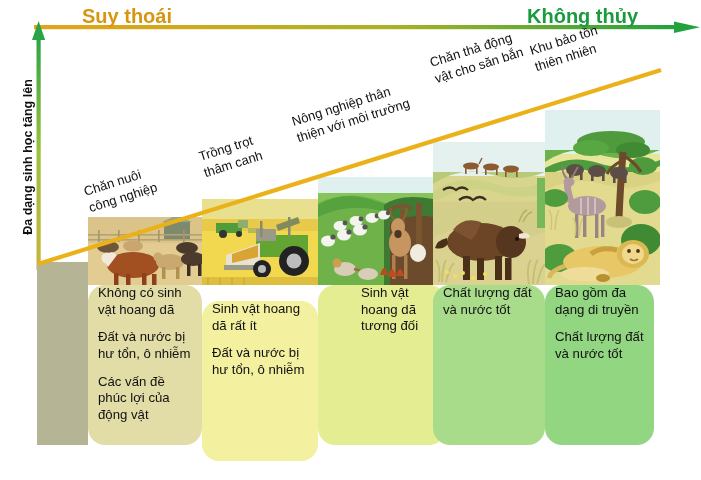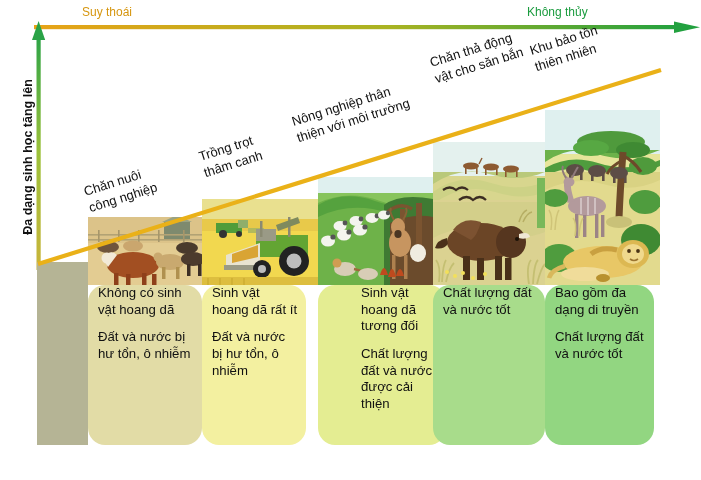--- a/index.html
+++ b/index.html
@@ -8,21 +8,21 @@
     background:#ffffff;
     font-family:"Liberation Sans","DejaVu Sans",sans-serif;
     overflow:hidden;
     position:relative;
   }
   #stage{position:absolute;left:0;top:0;width:701px;height:480px;}
 
   
   .axis-top-label{
     position:absolute;
-    font-size:12px;font-weight:normal;
+    font-size:20px;font-weight:bold;
     white-space:nowrap;
   }
   #label-decline{left:82px;top:5px;color:#d6960f;}
   #label-pristine{left:527px;top:5px;color:#1a9b3e;}
 
   #label-yaxis{
     position:absolute;
     left:-62px;top:150px;
     width:180px;
     transform:rotate(-90deg);
@@ -389,30 +389,30 @@
           <path d="M34 126 q1 -14 4 -18"></path>
       </g>
     </svg>
   </div>
 
   <div id="gray-band"></div>
 
   <div class="textcol" style="left:88px;width:114px;background:#e2dca6;">
     <p>Không có sinh vật hoang dã</p>
     <p>Đất và nước bị hư tổn, ô nhiễm</p>
-  </div>
-
-  <div class="textcol" style="left:202px;width:104px;background:#f3f0a0;">
+    <p>Các vấn đề phúc lợi của động vật</p>
+  </div>
+
+  <div class="textcol" style="left:202px;width:116px;background:#f3f0a0;margin-top:16px;">
     <p>Sinh vật hoang dã rất ít</p>
     <p>Đất và nước bị hư tổn, ô nhiễm</p>
   </div>
 
   <div class="textcol" style="left:318px;width:128px;background:#e4ed92;padding-left:43px;">
     <p>Sinh vật hoang dã tương đối</p>
-    <p>Chất lượng đất và nước được cải thiện</p>
   </div>
 
   <div class="textcol" style="left:433px;width:112px;background:#a8dc8b;">
     <p>Chất lượng đất và nước tốt</p>
   </div>
 
   <div class="textcol" style="left:545px;width:109px;background:#92d681;">
     <p>Bao gồm đa dạng di truyền</p>
     <p>Chất lượng đất và nước tốt</p>
   </div>

